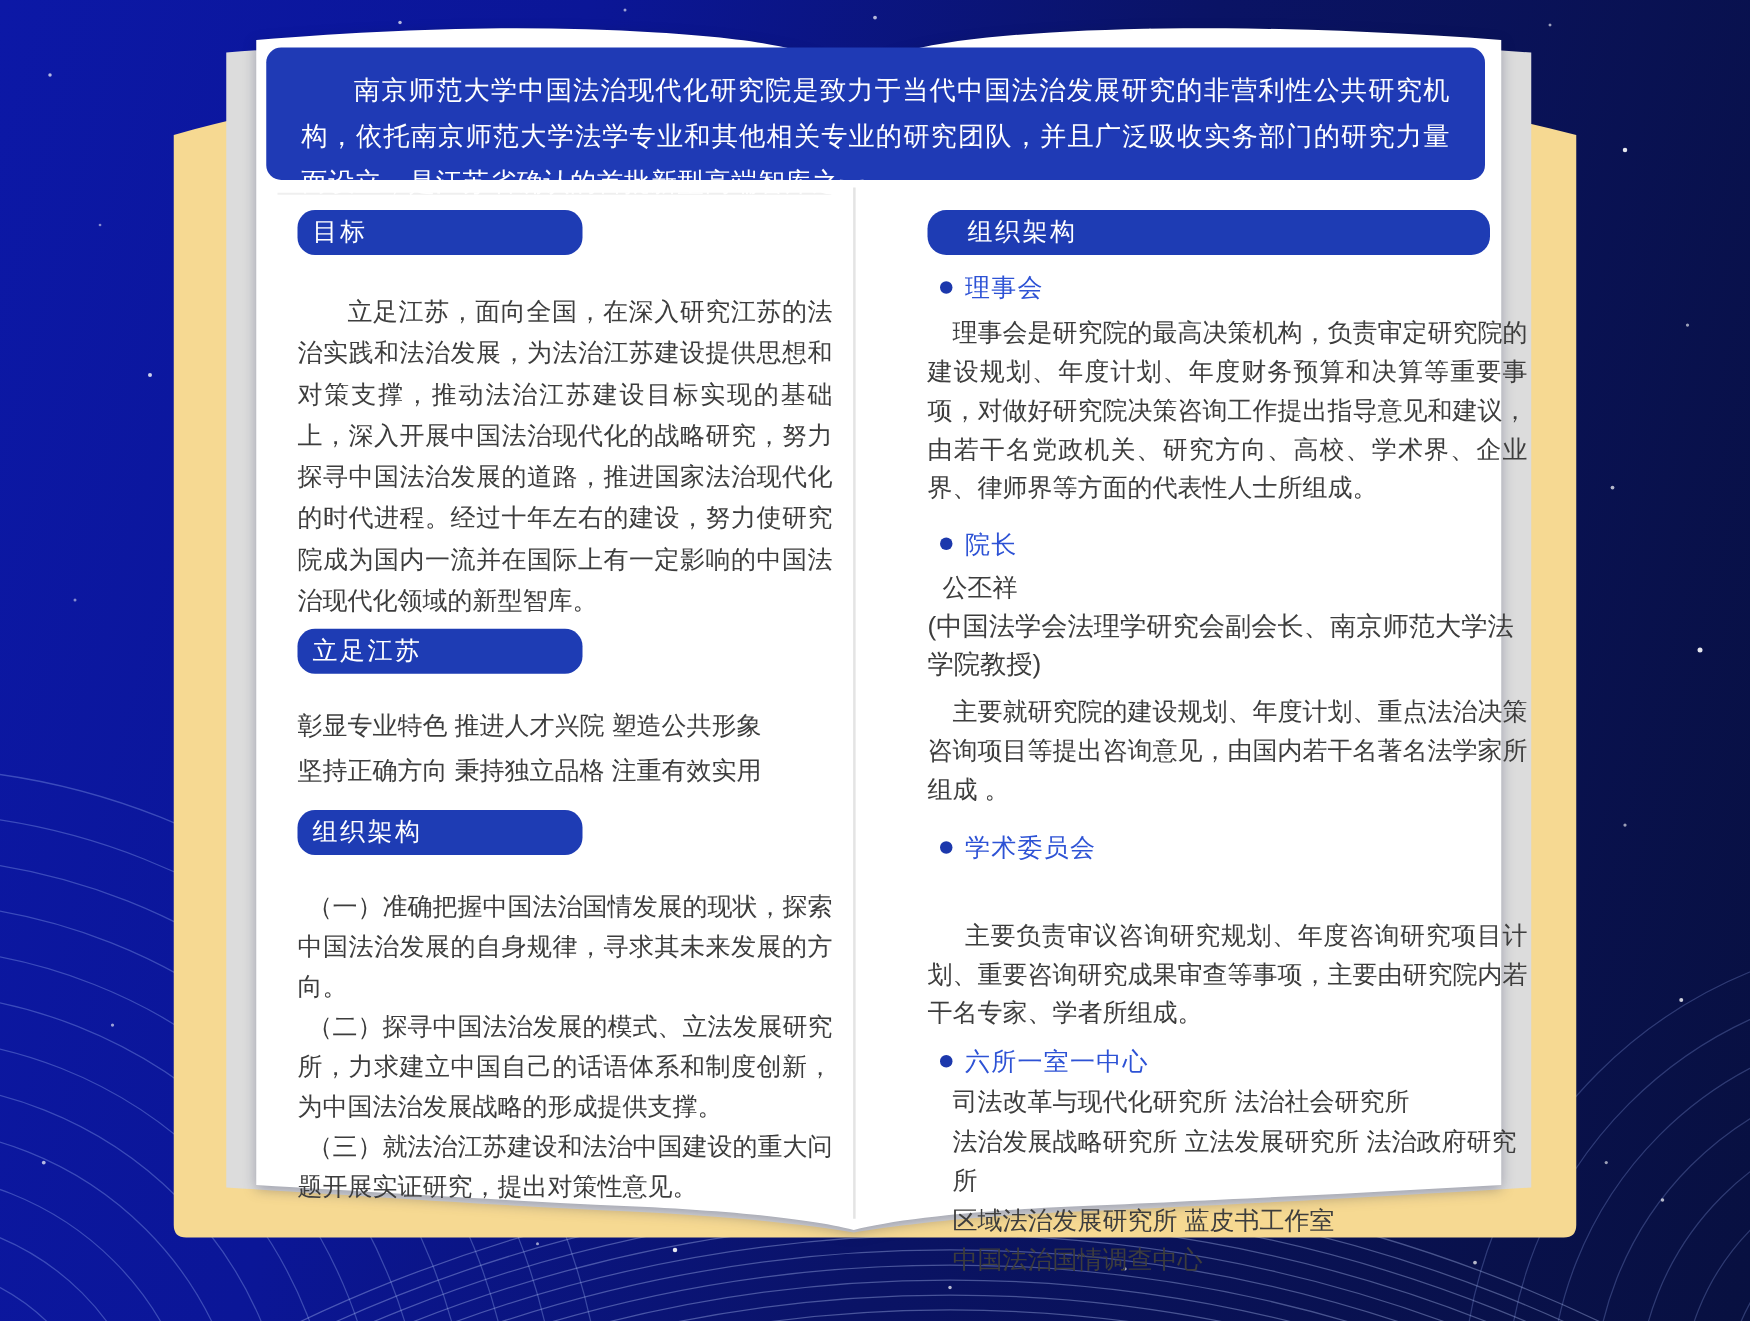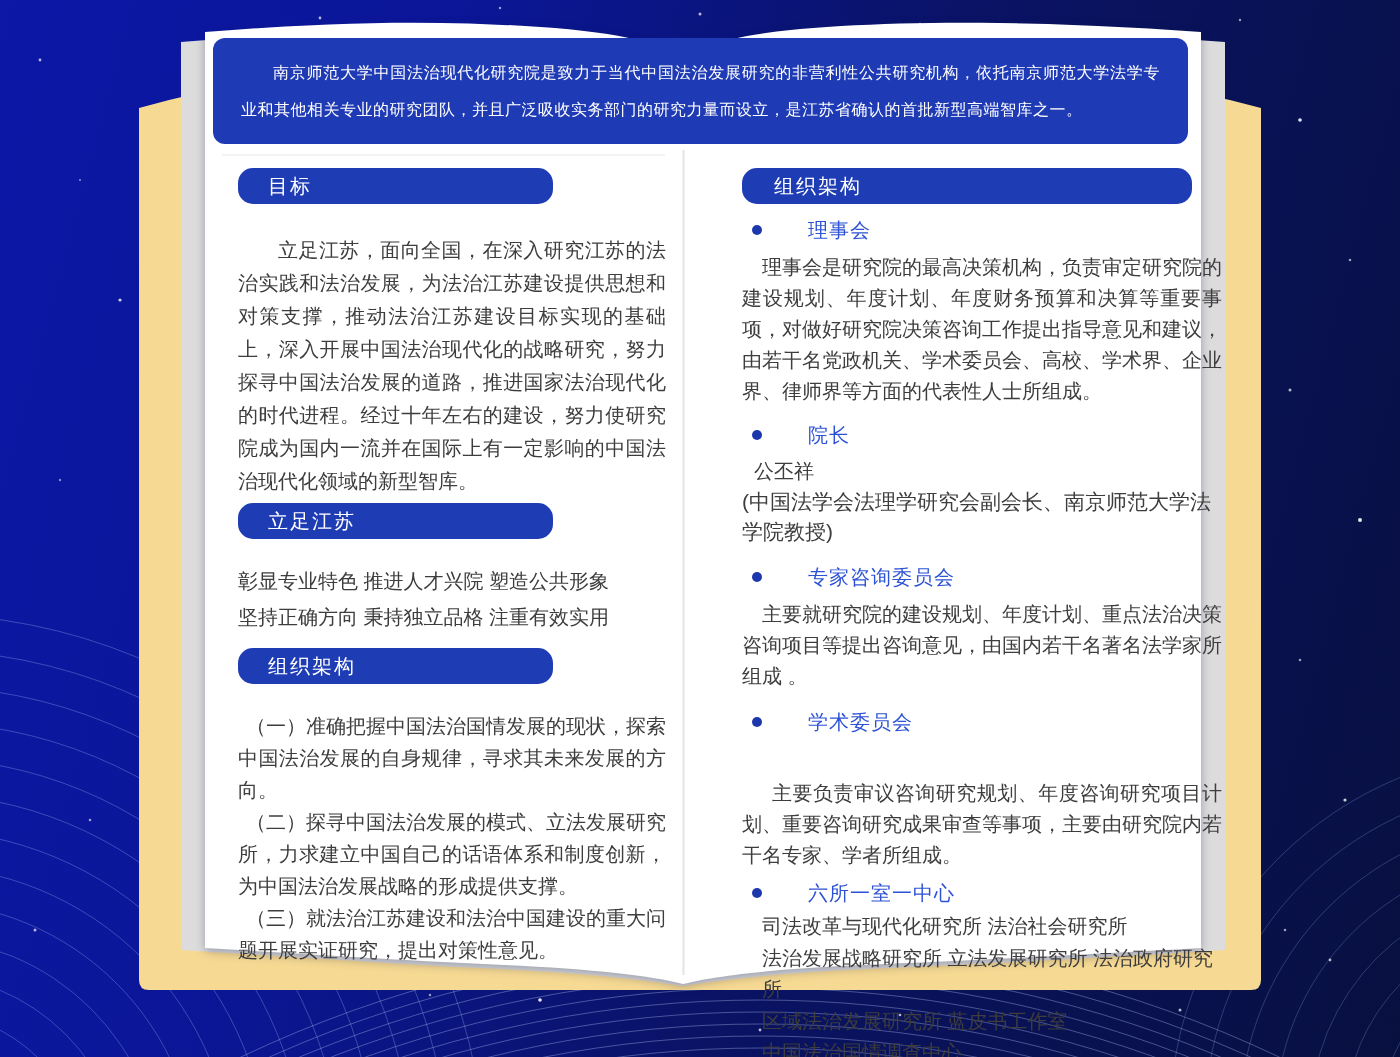--- a/index.html
+++ b/index.html
@@ -6,43 +6,43 @@
   body{
     width:1400px;height:1057px;position:relative;overflow:hidden;
     font-family:"Liberation Sans","DejaVu Sans",sans-serif;
     background:linear-gradient(105deg,#0c18a6 0%,#0b1697 28%,#0a1365 58%,#081040 100%);
   }
   .layer{position:absolute;left:0;top:0;width:1400px;height:1057px;}
   
   .banner{
     position:absolute;left:213px;top:38px;width:975px;height:106px;
     box-sizing:border-box;background:#1f3ab5;border-radius:12px;
-    color:#ffffff;font-size:16px;line-height:37px;padding:16px 28px;
+    color:#ffffff;font-size:21px;line-height:37px;padding:16px 28px;
     text-align:justify;text-indent:2em;letter-spacing:.5px;word-break:break-all;
   }
   
   .col{position:absolute;top:160px;}
   .col-left{left:238px;width:428px;}
   .col-right{left:742px;width:480px;}
   .pill{
     box-sizing:border-box;height:36px;line-height:36px;border-radius:15px;
     background:#1e3cb4;color:#ffffff;font-size:20px;letter-spacing:2px;
   }
-  .pill-left{width:315px;padding-left:30px;margin-top:8px;}
+  .pill-left{width:228px;padding-left:12px;margin-top:8px;border-radius:14px;}
   .pill-right{width:450px;padding-left:32px;margin-top:8px;}
   .body-text{color:#3d3d3d;font-size:20px;word-break:break-all;}
   .goal-para{margin:30px 0 0;line-height:33px;text-align:justify;text-indent:2em;}
   .motto{margin-top:24px;line-height:36px;}
   .motto div{white-space:nowrap;}
   .rd{margin-top:26px;line-height:32px;text-align:justify;}
   .rd p{margin:0;text-indent:.4em;}
   .pill-spacer-1{margin-top:5px;}
   .pill-spacer-2{margin-top:13px;}
   
-  .item-title{display:flex;align-items:center;margin-top:14px;height:28px;gap:36px;}
+  .item-title{display:flex;align-items:center;margin-top:14px;height:28px;}
   .item-title .dot{width:10px;height:10px;border-radius:50%;background:#1c38ac;margin-left:10px;flex:0 0 auto;}
   .item-title .lbl{color:#2d52d5;font-size:20px;margin-left:10px;letter-spacing:1px;}
   .item-para{margin:8px 0 0;line-height:31px;text-align:justify;text-indent:1em;}
   .indent15{text-indent:1.5em;margin-top:42px;}
   .dean-name{margin-top:8px;line-height:28px;padding-left:12px;}
   .dean-note{margin-top:2px;line-height:30px;font-size:21px;}
   .units{margin-top:4px;line-height:31.5px;padding-left:20px;}
 </style>
 </head>
 <body>
@@ -155,33 +155,29 @@
 
 <div class="col col-right">
   <div class="pill pill-right">
     <span>组织架构</span>
   </div>
 
   <div class="item-title" style="margin-top:12px;">
     <span class="dot"></span>
     <span class="lbl">理事会</span>
   </div>
-  <p class="body-text item-para">理事会是研究院的最高决策机构，负责审定研究院的建设规划、年度计划、年度财务预算和决算等重要事项，对做好研究院决策咨询工作提出指导意见和建议，由若干名党政机关、学术委员会、高校、学术界、企业界、律师界等方面的代表性人士所组成。</p>
+  <p class="body-text item-para">理事会是研究院的最高决策机构，负责审定研究院的建设规划、年度计划、年度财务预算和决算等重要事项，对做好研究院决策咨询工作提出指导意见和建议，由若干名党政机关、研究方向、高校、学术界、企业界、律师界等方面的代表性人士所组成。</p>
 
   <div class="item-title">
     <span class="dot"></span>
     <span class="lbl">院长</span>
   </div>
   <div class="body-text dean-name">公丕祥</div>
   <div class="body-text dean-note">(中国法学会法理学研究会副会长、南京师范大学法学院教授)</div>
 
-  <div class="item-title" style="margin-top:16px;">
-    <span class="dot"></span>
-    <span class="lbl">专家咨询委员会</span>
-  </div>
   <p class="body-text item-para">主要就研究院的建设规划、年度计划、重点法治决策咨询项目等提出咨询意见，由国内若干名著名法学家所组成 。</p>
 
   <div class="item-title" style="margin-top:16px;">
     <span class="dot"></span>
     <span class="lbl">学术委员会</span>
   </div>
   <p class="body-text item-para indent15">主要负责审议咨询研究规划、年度咨询研究项目计划、重要咨询研究成果审查等事项，主要由研究院内若干名专家、学者所组成。</p>
 
   <div class="item-title" style="margin-top:8px;">
     <span class="dot"></span>

